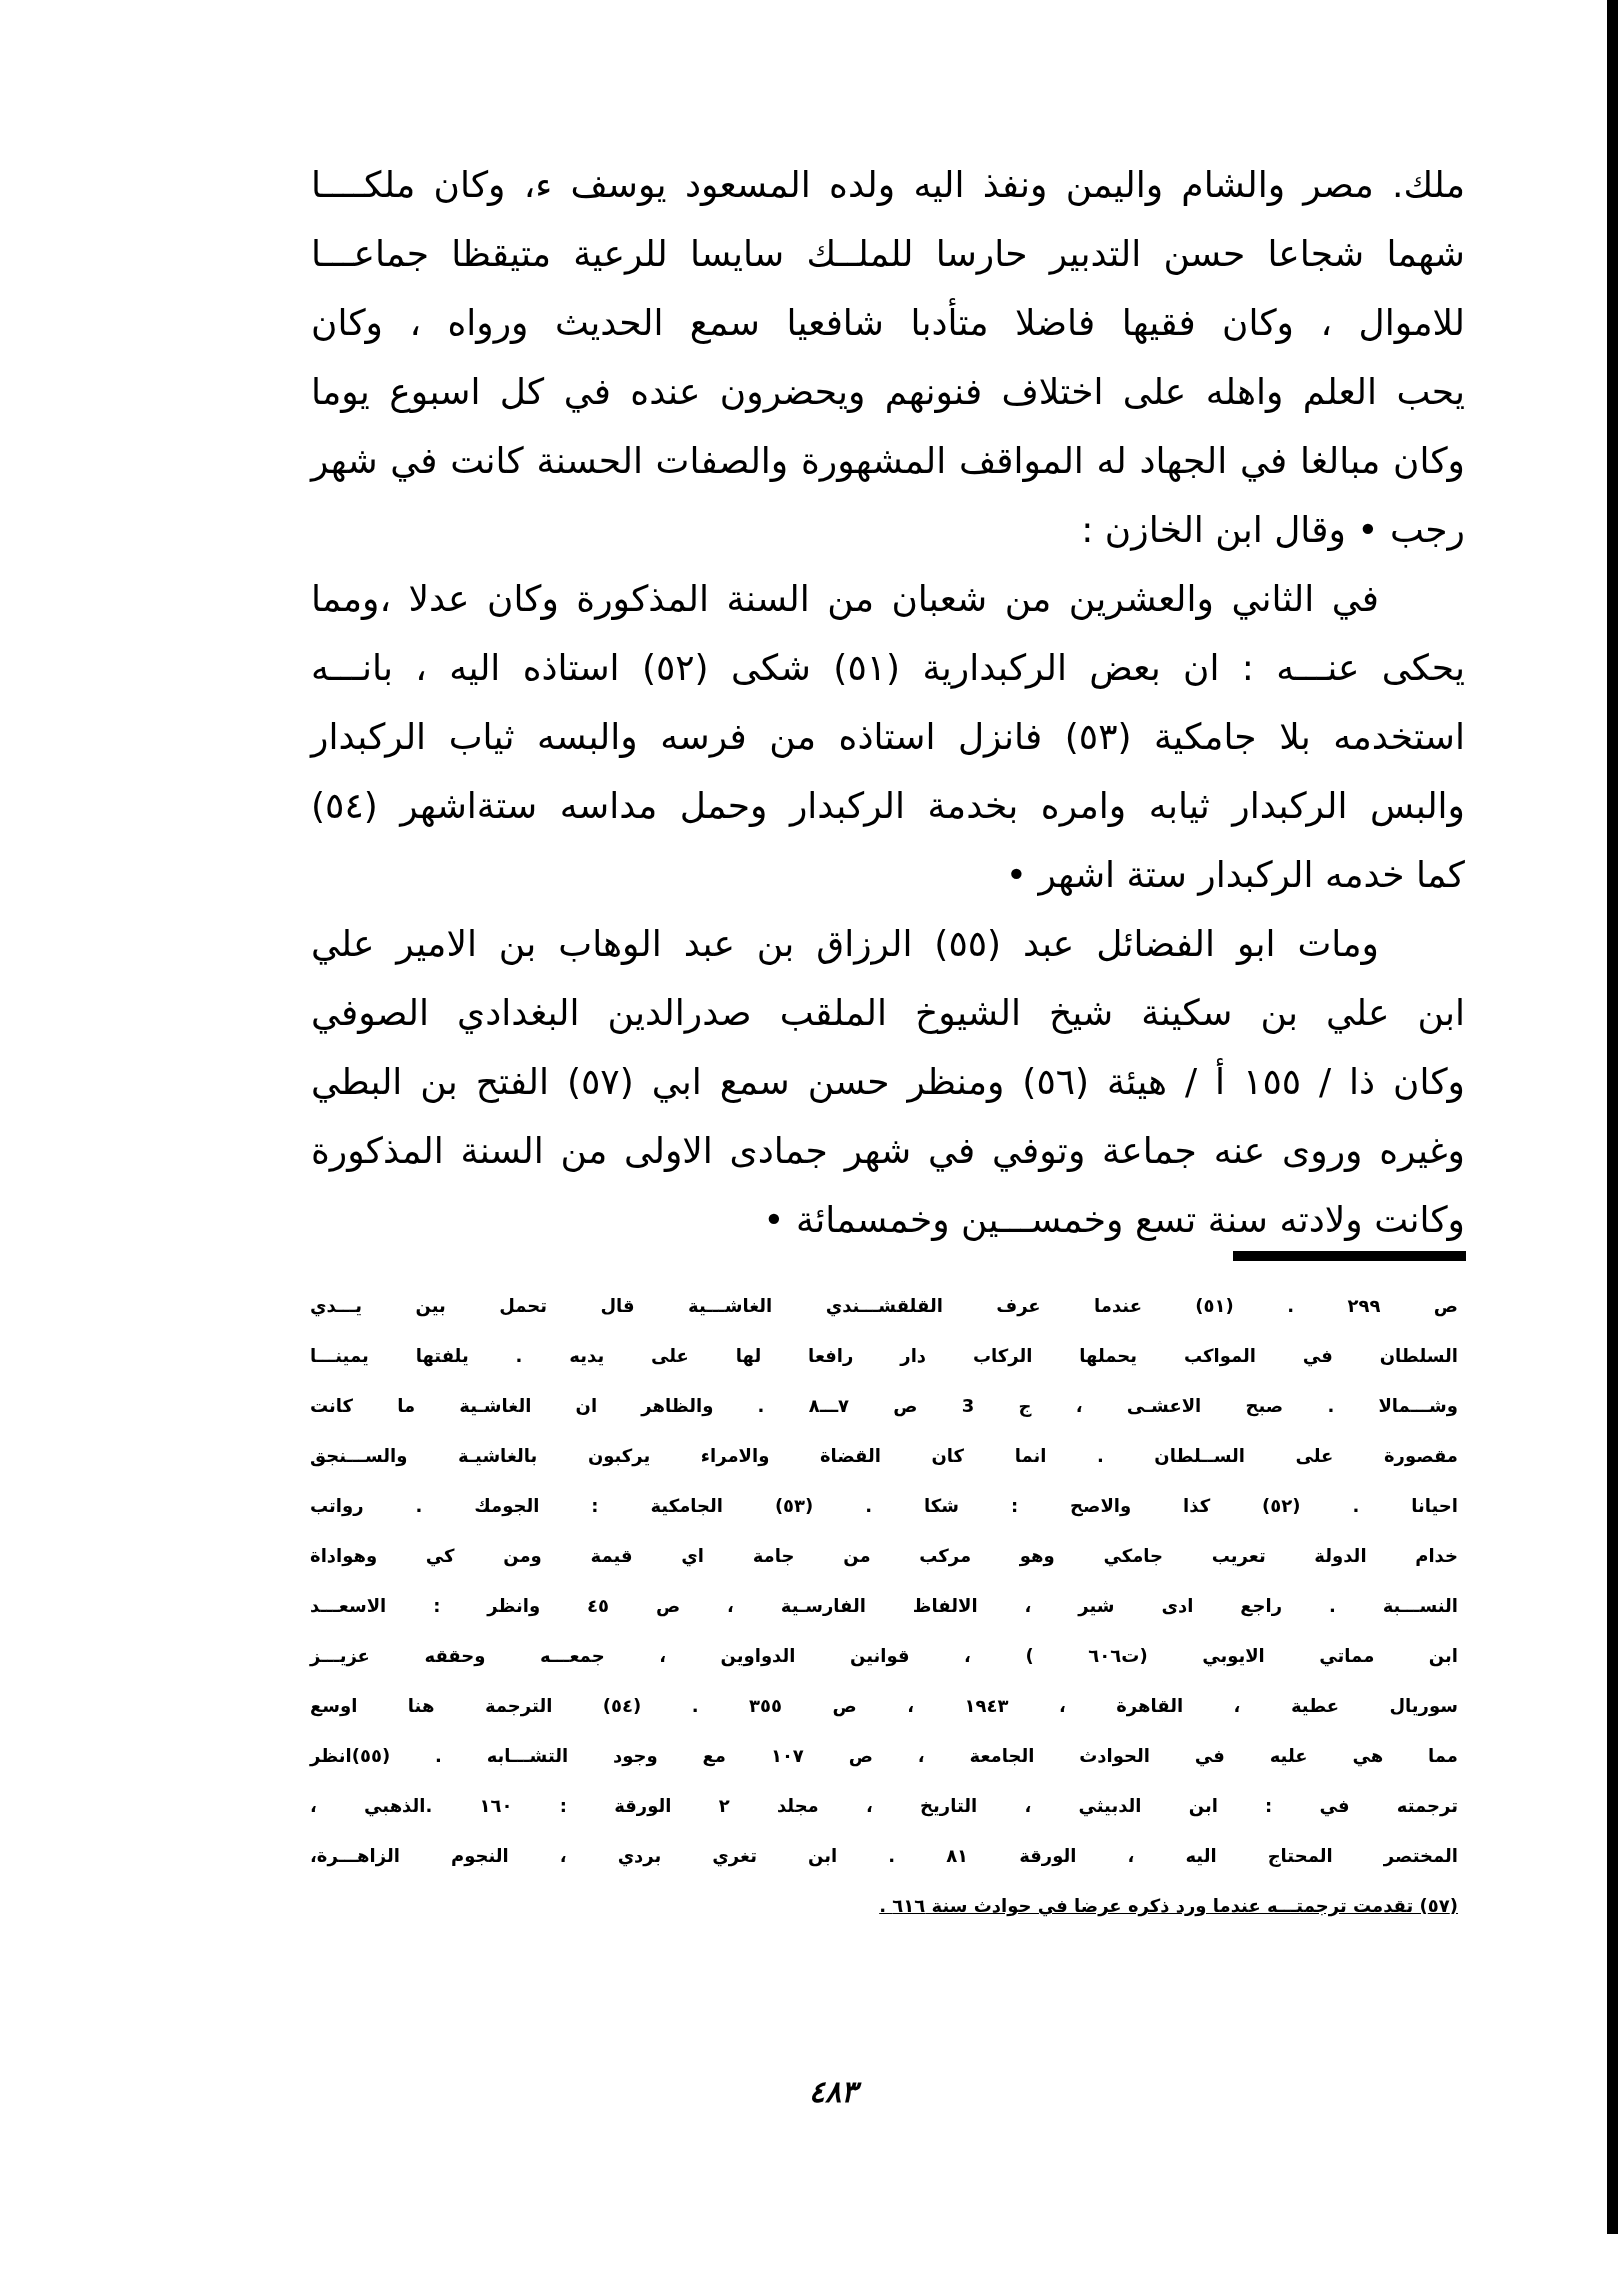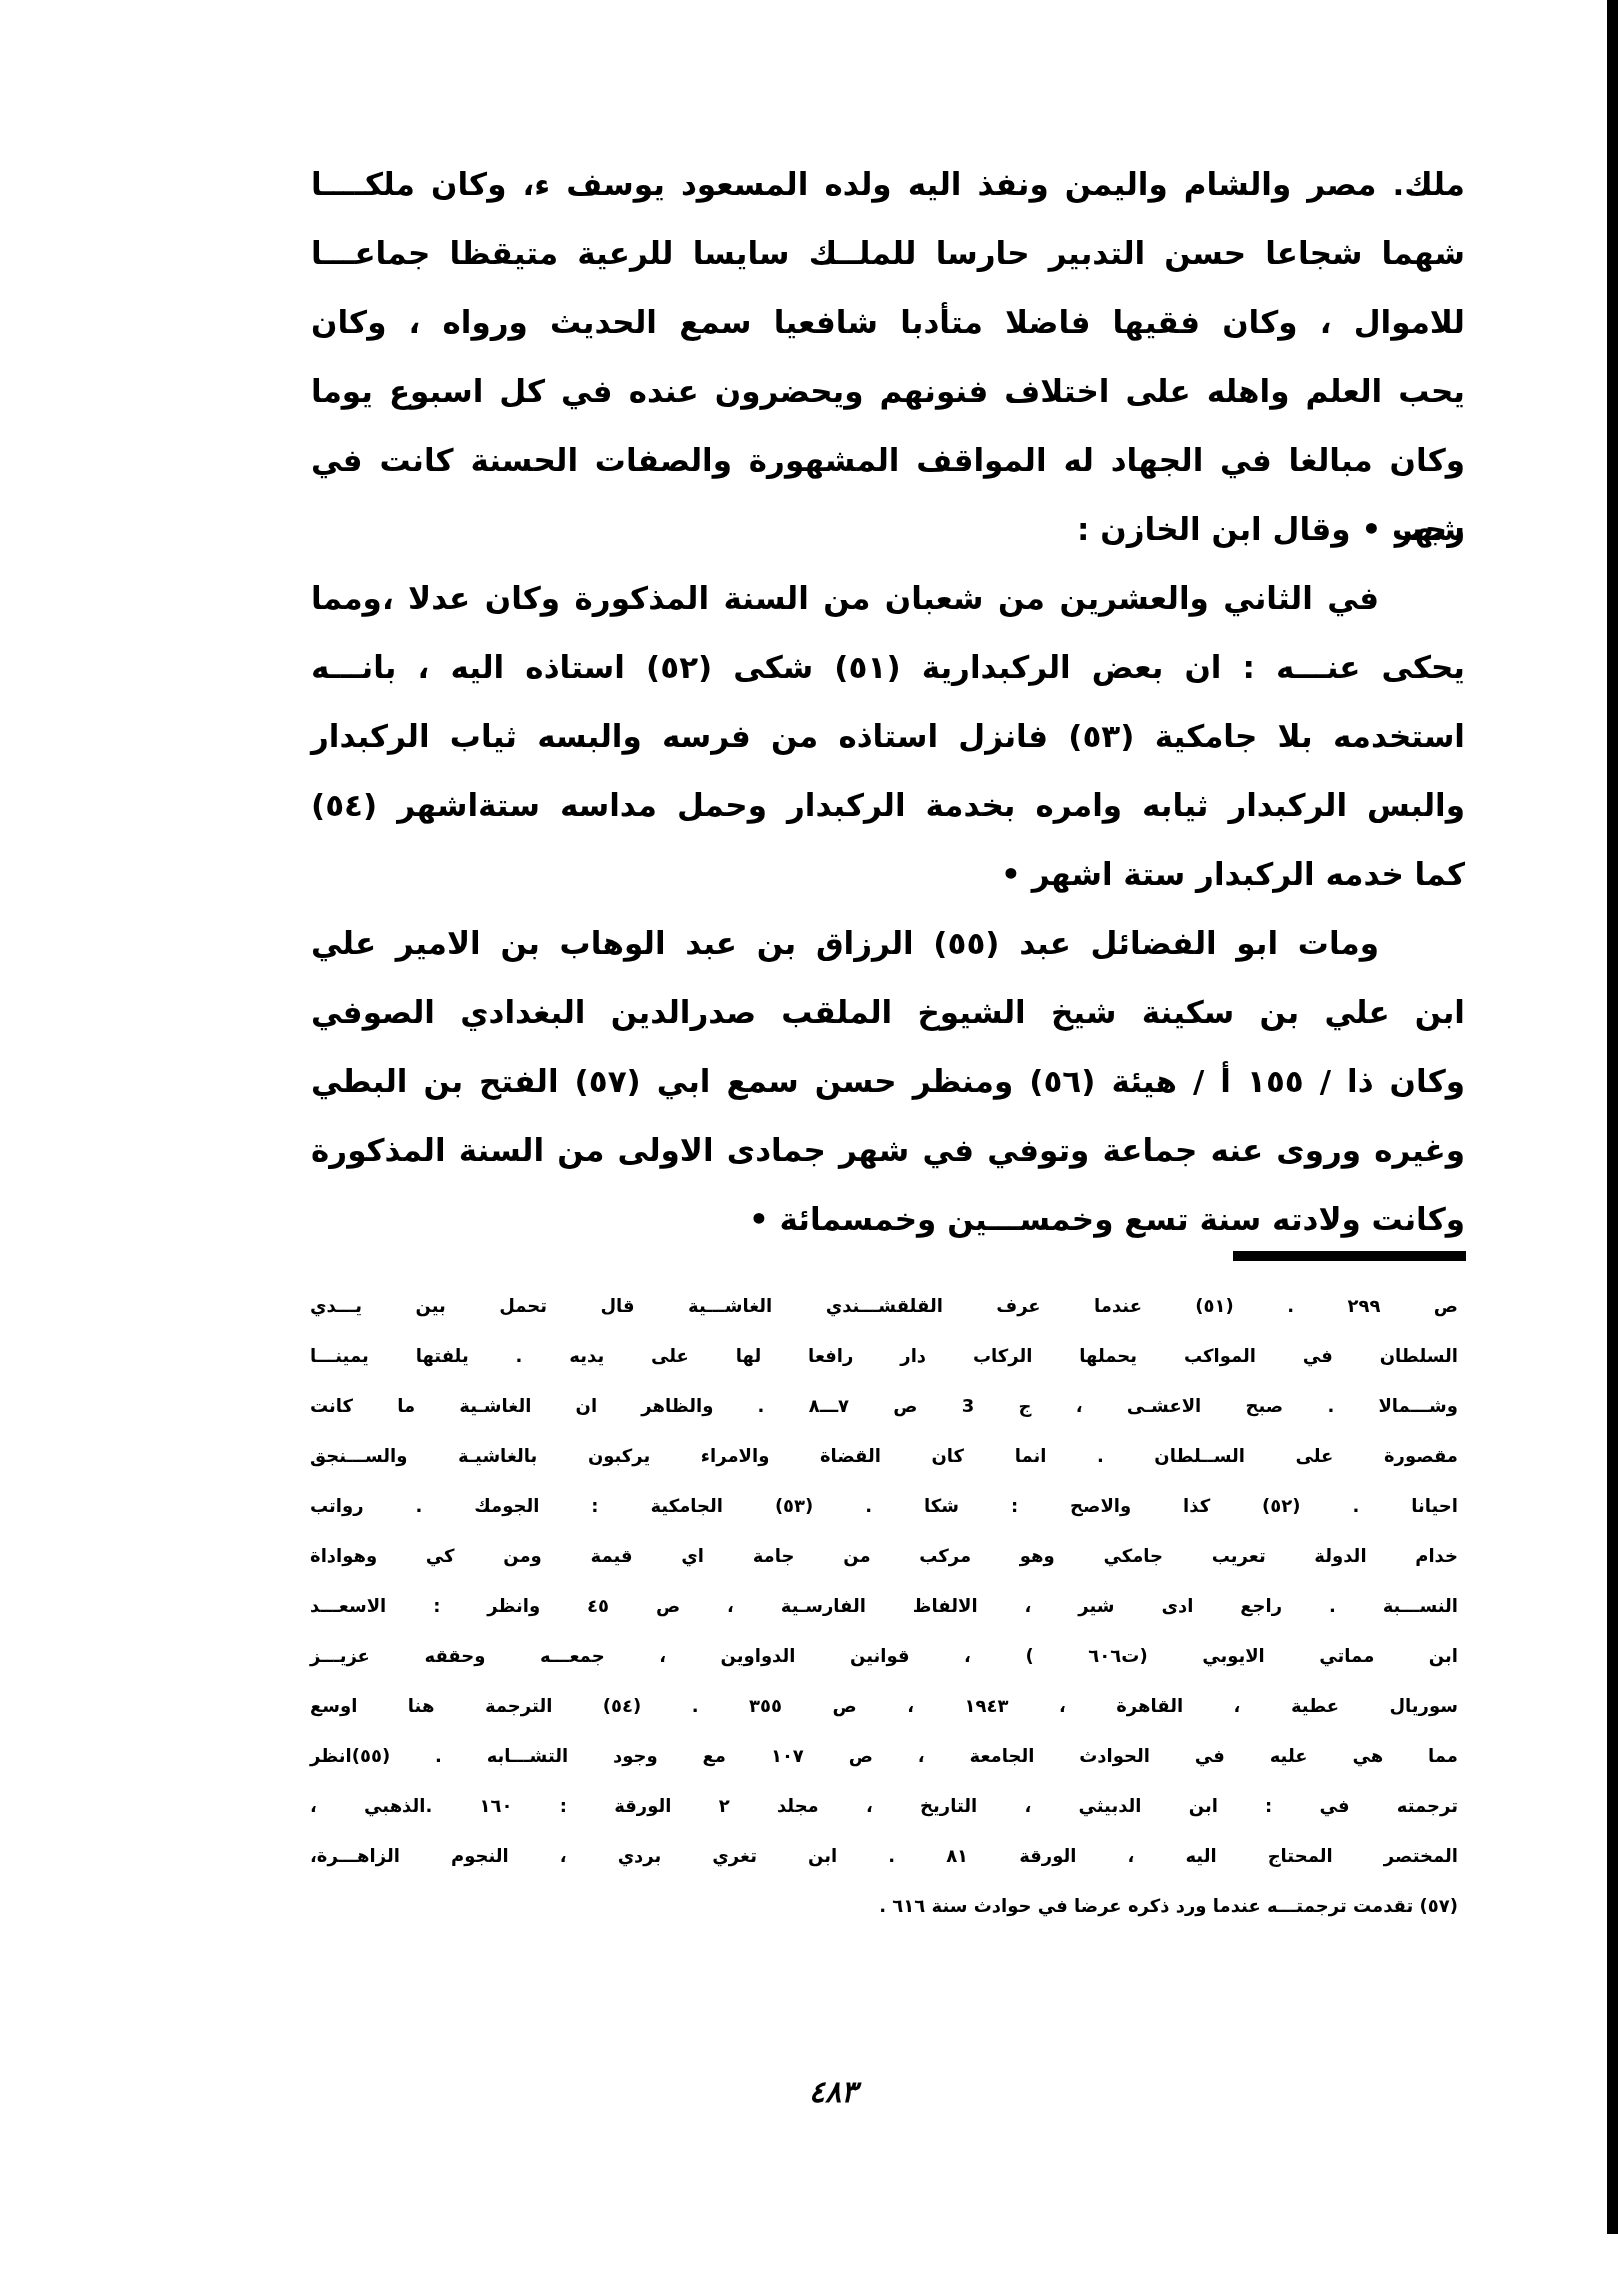--- a/index.html
+++ b/index.html
@@ -20,22 +20,22 @@
   
   #main-text {
     position: absolute;
     top: 150px;
     right: 153px;   
     width: 1154px;
   }
   .ml {
     height: 69px;
     line-height: 69px;
-    font-size: 31px;
-    font-weight: bold;
+    font-size: 36px;
+    font-weight: normal;
     white-space: nowrap;
     text-align: justify;
     text-align-last: justify;
     text-justify: inter-word;
     overflow: visible;
   }
   .ml.justified { white-space: normal; }
   .fl.justified { white-space: normal; }
   .ml.short {
     text-align: right;
@@ -65,20 +65,21 @@
     line-height: 50px;
     font-size: 18px;
     font-weight: bold;
     text-align: justify;
     text-align-last: justify;
     text-justify: inter-word;
   }
   .fl.short {
     text-align: right;
     text-align-last: right;
+    text-decoration: underline;
   }
 
   
   #page-number {
     position: absolute;
     top: 2066px;
     left: 739px;
     width: 190px;
     text-align: center;
     font-size: 30px;

